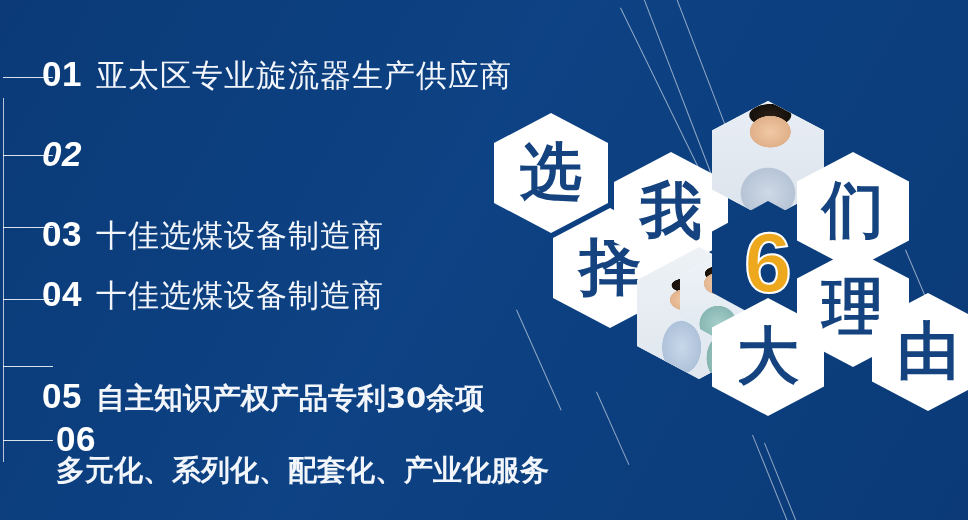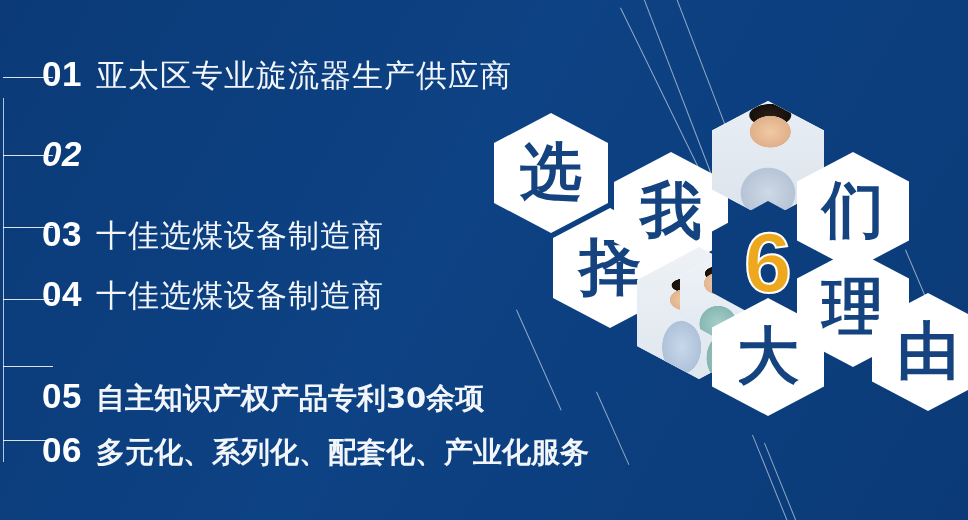--- a/index.html
+++ b/index.html
@@ -138,21 +138,21 @@
     <div class="row" style="top:276px;align-items:flex-end;">
       <span class="num">04</span>
       <span class="txt">十佳选煤设备制造商</span>
     </div>
 
     <div class="row" style="top:347px;margin-top:31px;">
       <span class="num">05</span>
       <span class="txt tight">自主知识产权产品专利30余项</span>
     </div>
 
-    <div class="row" style="top:432px;">
+    <div class="row" style="top:421px;flex-direction:column;">
       <span class="num">06</span>
       <span class="txt tight">多元化、系列化、配套化、产业化服务</span>
     </div>
 
   </div>
 
   <div class="hexwrap">
 
     <div class="hex white" style="left:494px;top:113px;width:114px;height:120px;">
       <span class="gly">选</span>

